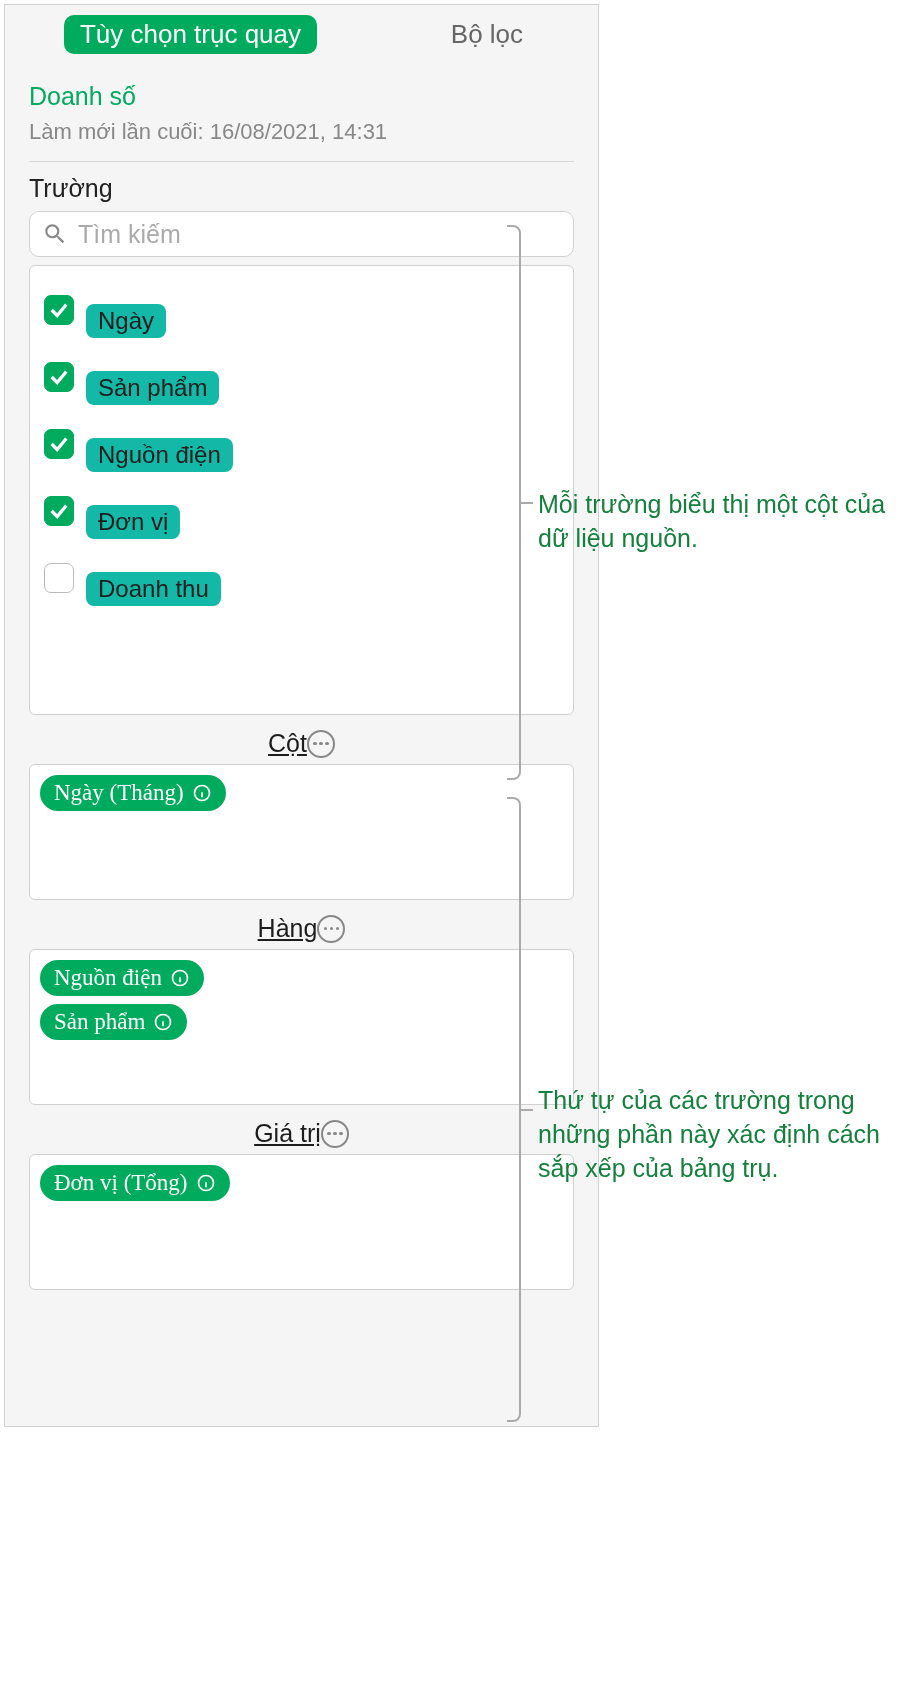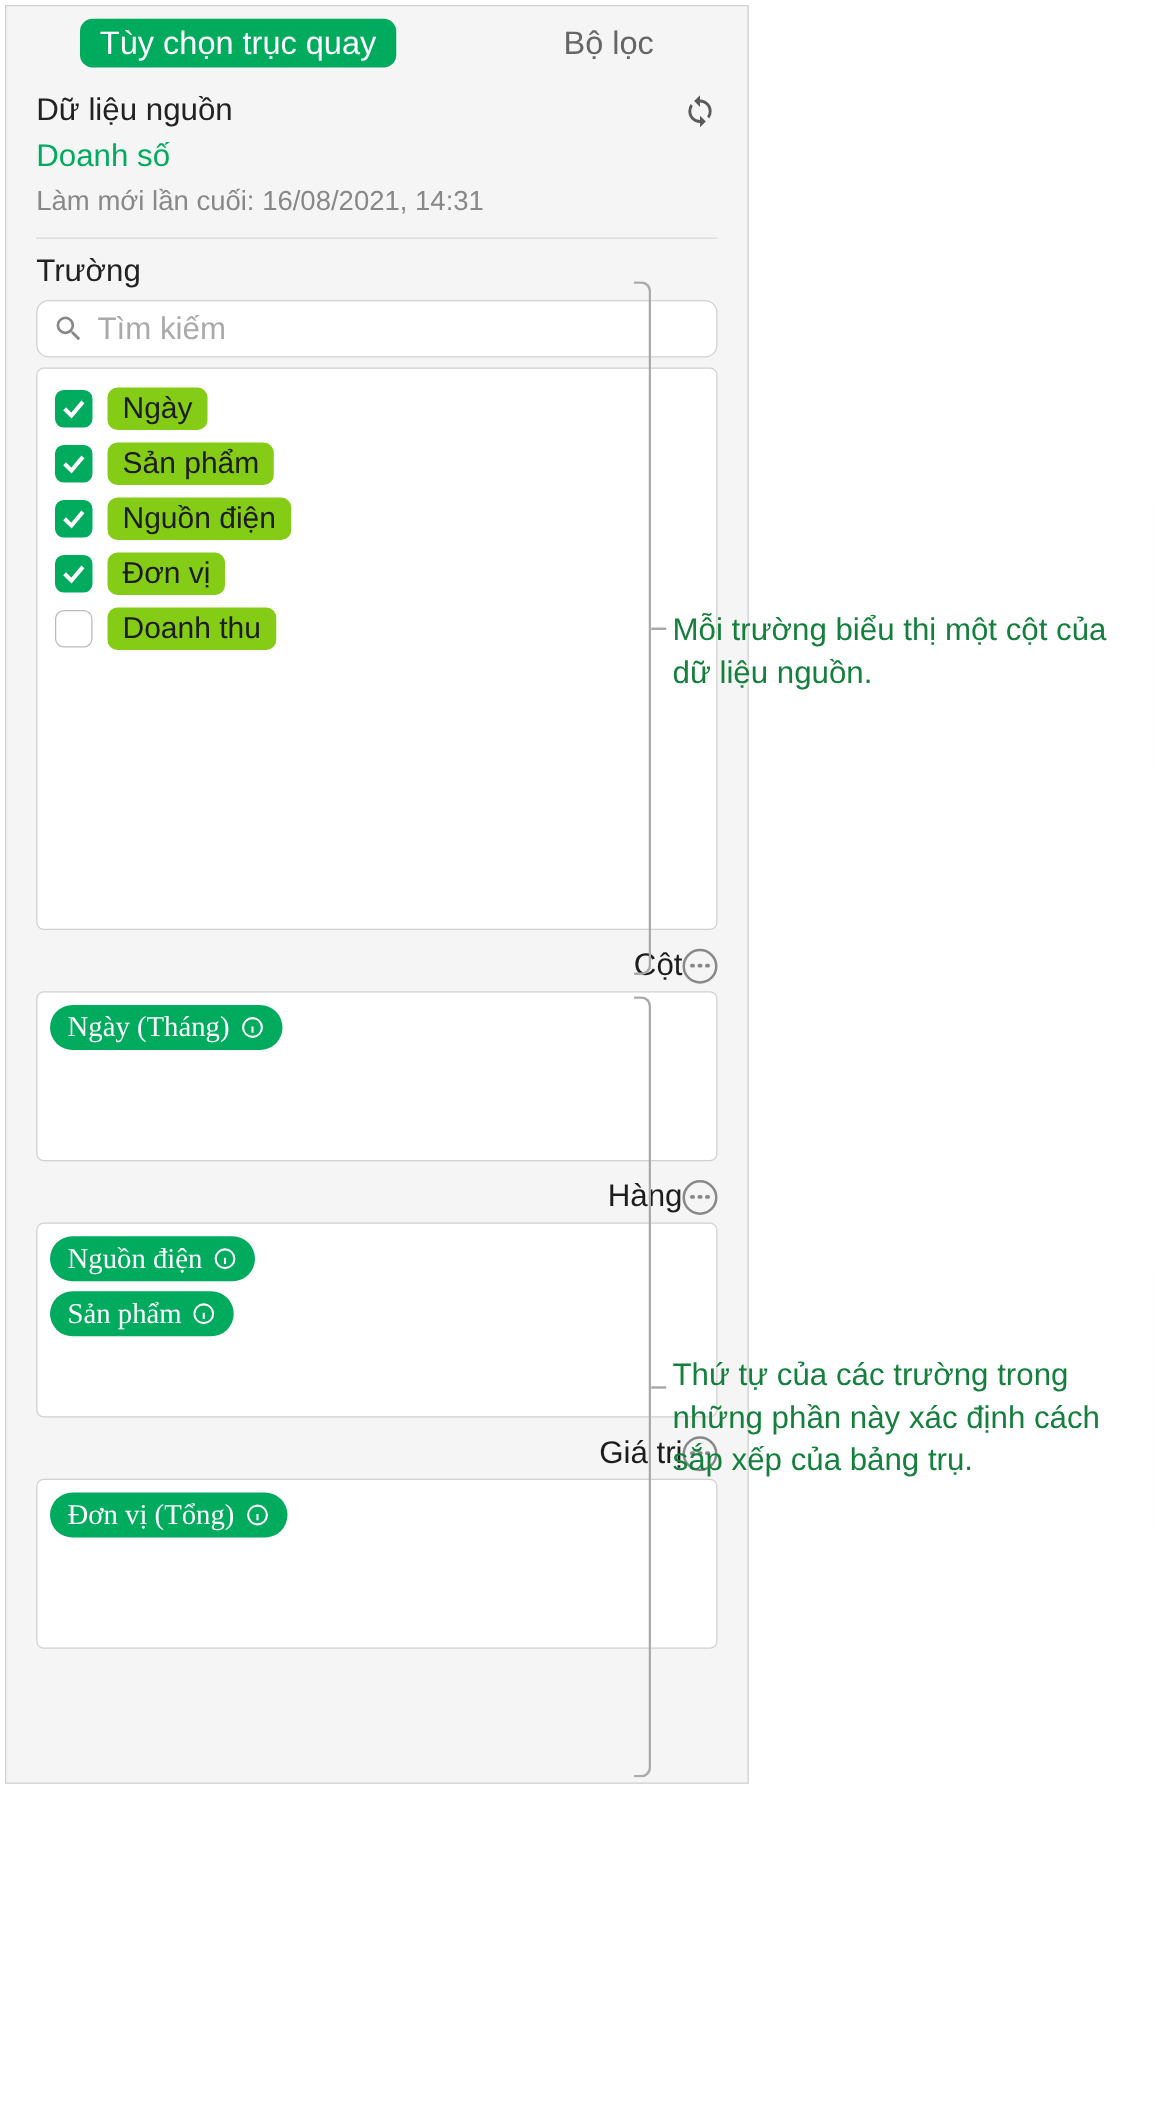--- a/index.html
+++ b/index.html
@@ -80,28 +80,30 @@
   }
   .checkbox {
     width: 30px; height: 30px; border-radius: 7px;
     border: 1px solid #bbb; background: #fff;
     display: flex; align-items: center; justify-content: center;
     flex-shrink: 0; cursor: pointer;
   }
   .checkbox.checked { background: #00ab5e; border-color: #00ab5e; }
   .checkbox.checked svg { width: 22px; height: 22px; stroke: #fff; stroke-width: 3.5; fill: none; }
   .field-tag {
-    background: #84cc16; border-radius: 8px;
+    background: #14b8a6; border-radius: 8px;
     padding: 3px 12px; font-size: 24px;
     cursor: grab;
+    margin-top: 23px;
   }
   .drop-section { padding: 14px 24px 0 24px; }
   .drop-header {
-    display: flex; justify-content: flex-end; align-items: center;
+    display: flex; justify-content: center; align-items: center;
     margin-bottom: 6px;
+    text-decoration: underline;
   }
   .drop-label { font-size: 25px; }
   .more-btn {
     width: 28px; height: 28px; border: 2px solid #888;
     border-radius: 50%; display: flex; align-items: center;
     justify-content: center; gap: 2.5px; cursor: pointer;
   }
   .more-btn span { width: 3.5px; height: 3.5px; background: #888; border-radius: 50%; }
   .drop-box {
     background: #fff; border: 1px solid #d0d0d0;
@@ -146,26 +148,20 @@
 <body>
 
 <div class="panel">
 
   <div class="tabs">
     <div class="tab active">Tùy chọn trục quay</div>
     <div class="tab">Bộ lọc</div>
   </div>
 
   <div class="source-section">
-    <div class="source-header">
-      <div class="source-label">Dữ liệu nguồn</div>
-      <svg class="refresh-icon" viewBox="0 0 24 24">
-          <path d="M12 4V1L8 5l4 4V6c3.31 0 6 2.69 6 6 0 1.3-.42 2.5-1.12 3.47l1.46 1.46A7.96 7.96 0 0 0 20 12c0-4.42-3.58-8-8-8zm0 14c-3.31 0-6-2.69-6-6 0-1.3.42-2.5 1.12-3.47L5.66 7.07A7.96 7.96 0 0 0 4 12c0 4.42 3.58 8 8 8v3l4-4-4-4v3z"></path>
-        </svg>
-    </div>
     <div class="source-name">Doanh số</div>
     <div class="refreshed">Làm mới lần cuối: 16/08/2021, 14:31</div>
   </div>
 
   <div class="fields-section">
     <div class="section-label">Trường</div>
     <div class="search-box">
       <svg viewBox="0 0 24 24">
           <path d="M15.5 14h-.79l-.28-.27A6.47 6.47 0 0 0 16 9.5 6.5 6.5 0 1 0 9.5 16c1.61 0 3.09-.59 4.23-1.57l.27.28v.79l5 4.99L20.49 19l-4.99-5zm-6 0C7.01 14 5 11.99 5 9.5S7.01 5 9.5 5 14 7.01 14 9.5 11.99 14 9.5 14z"></path>
         </svg>

